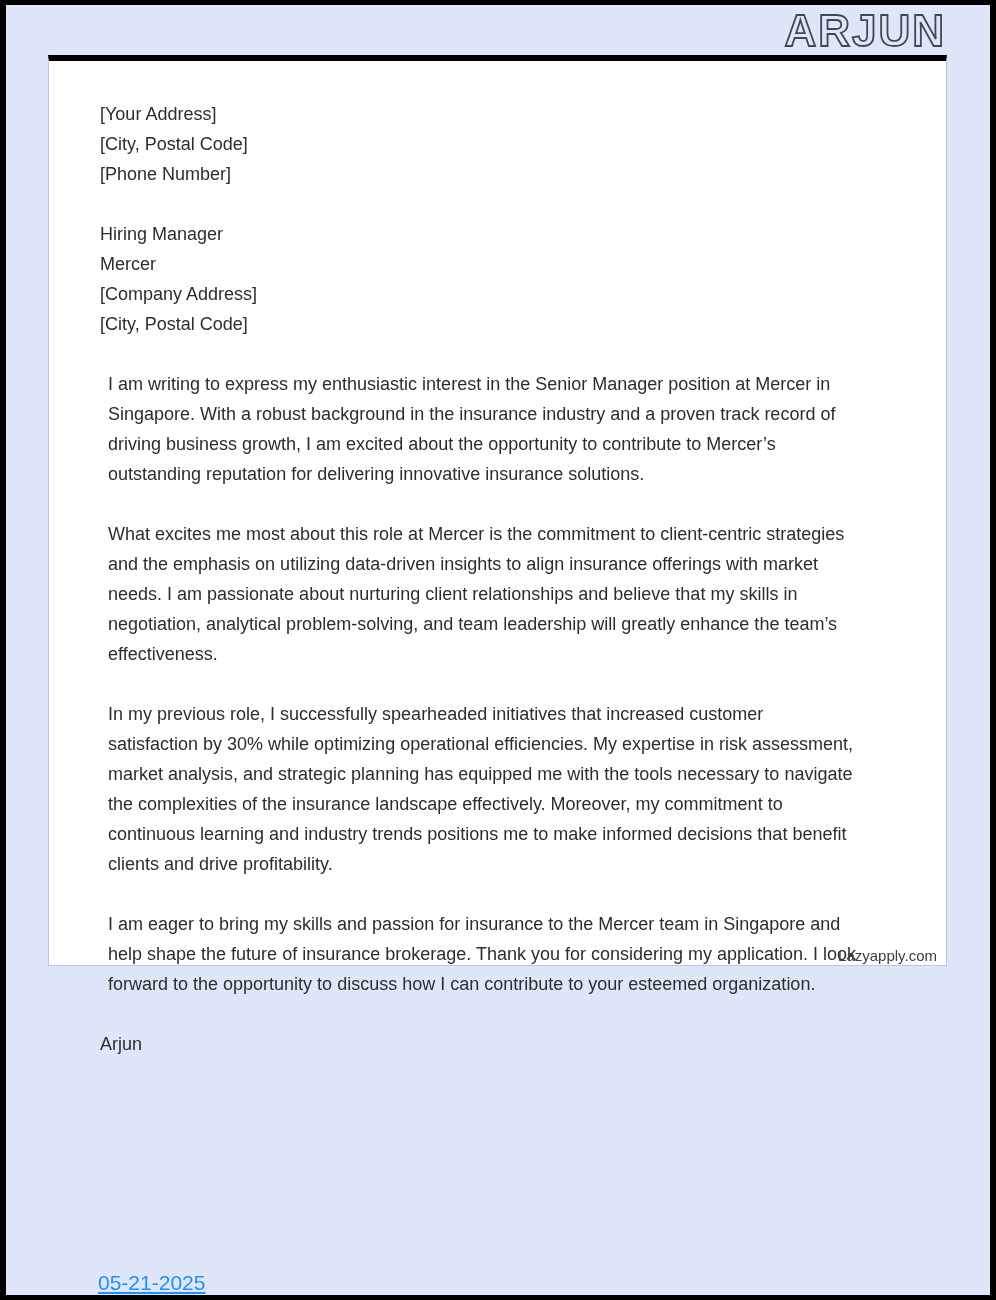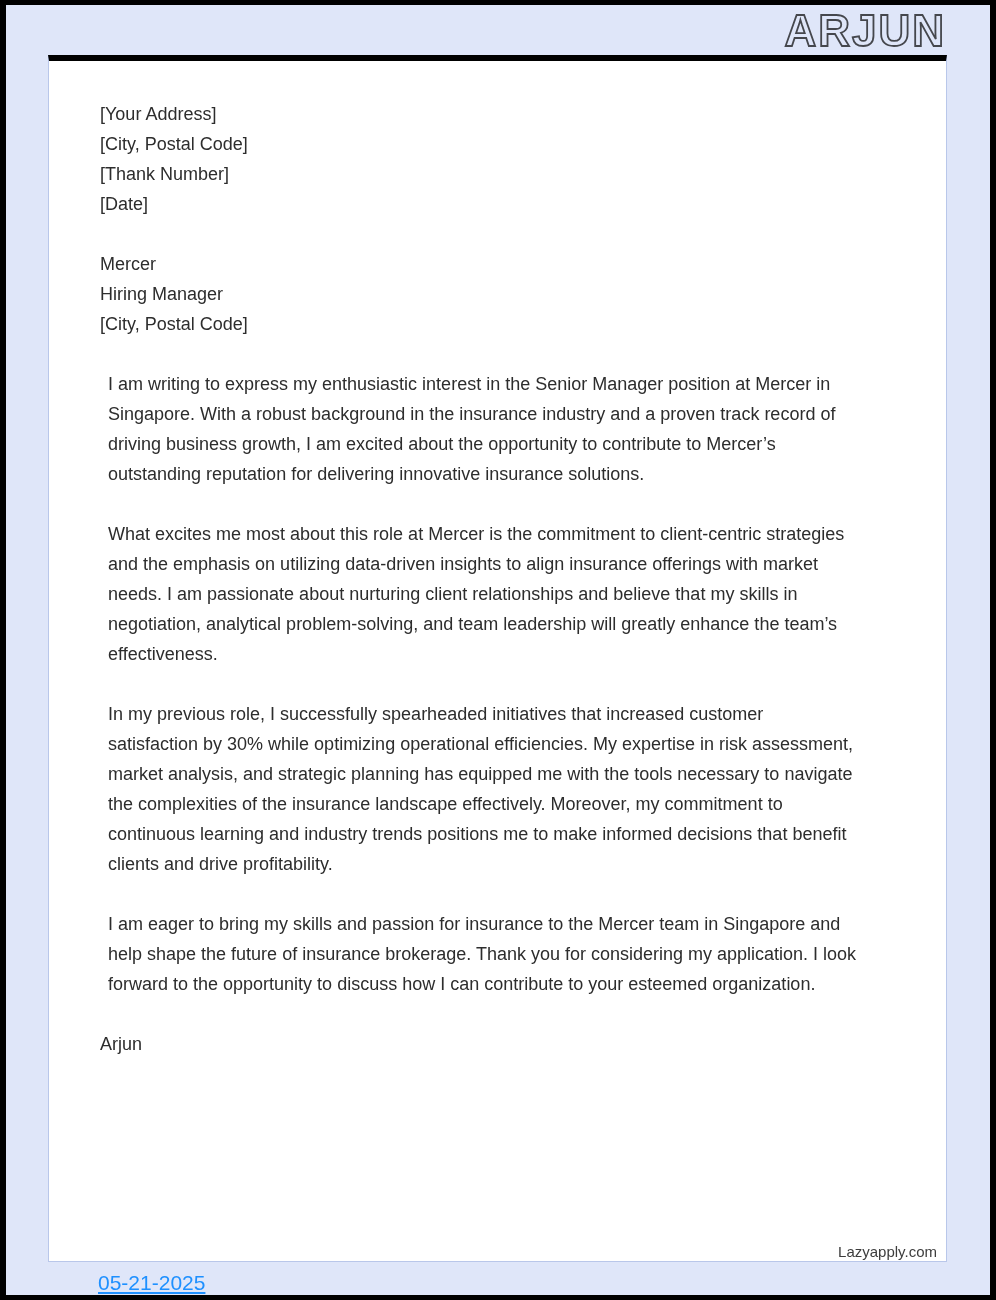--- a/index.html
+++ b/index.html
@@ -26,21 +26,21 @@
   .brand {
     font-size: 44px;
     font-weight: 700;
     letter-spacing: 2px;
     color: transparent;
     -webkit-text-stroke: 1.8px #45474d;
     line-height: 1;
   }
   .page {
     position: absolute; left: 48px; top: 55px;
-    width: 899px; height: 1207px;
+    width: 899px; height: 911px;
     background: #ffffff;
     border: 1px solid #b9c7ea;
     border-top: 6px solid #000000;
     box-sizing: border-box;
     padding: 38px 88px 0 51px;
   }
   .line, .para {
     font-size: 18px;
     line-height: 30px;
     color: #2d2d2d;
@@ -66,27 +66,27 @@
 
 <div class="brand-row">
   <span class="brand">ARJUN</span>
 </div>
 
 <div class="page">
 
   <div class="block">
     <div class="line">[Your Address]</div>
     <div class="line">[City, Postal Code]</div>
-    <div class="line">[Thank Number]</div>
-    <div class="line">[Date]</div>
+    <div class="line">[Phone Number]</div>
   </div>
 
   <div class="block">
+    <div class="line">Hiring Manager</div>
     <div class="line">Mercer</div>
-    <div class="line">Hiring Manager</div>
+    <div class="line">[Company Address]</div>
     <div class="line">[City, Postal Code]</div>
   </div>
 
 
   <p class="para">I am writing to express my enthusiastic interest in the Senior Manager position at Mercer in Singapore. With a robust background in the insurance industry and a proven track record of driving business growth, I am excited about the opportunity to contribute to Mercer’s outstanding reputation for delivering innovative insurance solutions.</p>
   <p class="para">What excites me most about this role at Mercer is the commitment to client-centric strategies and the emphasis on utilizing data-driven insights to align insurance offerings with market needs. I am passionate about nurturing client relationships and believe that my skills in negotiation, analytical problem-solving, and team leadership will greatly enhance the team’s effectiveness.</p>
   <p class="para">In my previous role, I successfully spearheaded initiatives that increased customer satisfaction by 30% while optimizing operational efficiencies. My expertise in risk assessment, market analysis, and strategic planning has equipped me with the tools necessary to navigate the complexities of the insurance landscape effectively. Moreover, my commitment to continuous learning and industry trends positions me to make informed decisions that benefit clients and drive profitability.</p>
   <p class="para">I am eager to bring my skills and passion for insurance to the Mercer team in Singapore and help shape the future of insurance brokerage. Thank you for considering my application. I look forward to the opportunity to discuss how I can contribute to your esteemed organization.</p>
 
 

